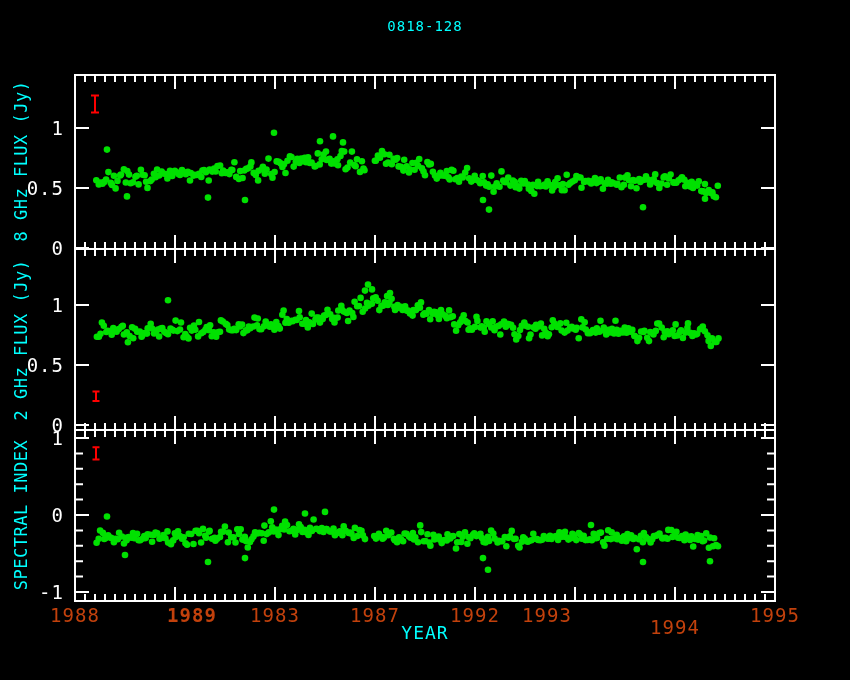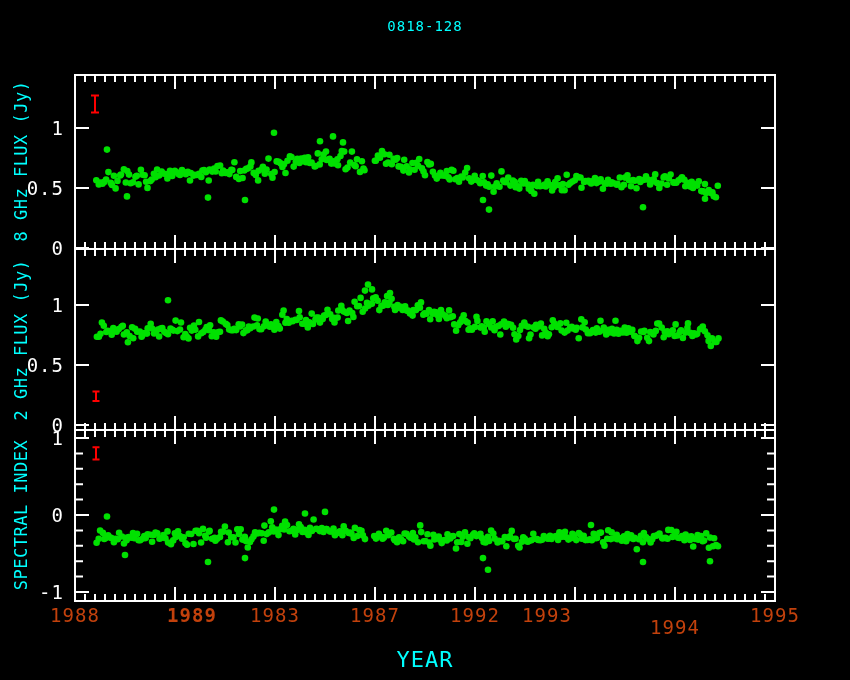--- a/index.html
+++ b/index.html
@@ -2,22 +2,22 @@
 <html><head>
 <meta charset="utf-8">
 <style>
   html,body{margin:0;padding:0;background:#000;}
   .figure{position:relative;width:850px;height:680px;background:#000;overflow:hidden;
           font-family:"DejaVu Sans Mono",monospace;}
   .chart-title{position:absolute;left:0;top:18px;width:850px;text-align:center;
           color:#00ffff;font-size:14px;letter-spacing:1px;}
   .ytitle{position:absolute;white-space:nowrap;color:#00ffff;font-size:17px;letter-spacing:0.5px;
           transform:translate(-50%,-50%) rotate(-90deg);}
-  .xlabel-title{position:absolute;left:0;top:647px;width:850px;text-align:center;
-          color:#00ffff;font-size:22px;letter-spacing:1px;}
+  .xlabel-title{position:absolute;left:0;top:622px;width:850px;text-align:center;
+          color:#00ffff;font-size:18px;letter-spacing:1px;}
   .xtick{position:absolute;width:80px;text-align:center;color:#c2410c;
           font-size:19px;letter-spacing:1px;top:604px;}
   .ytick{position:absolute;width:50px;text-align:right;color:#ffffff;
           font-size:19px;letter-spacing:1px;line-height:22px;height:22px;left:14px;}
   svg{position:absolute;left:0;top:0;}
 </style>
 </head>
 <body>
 
 <div class="figure">

